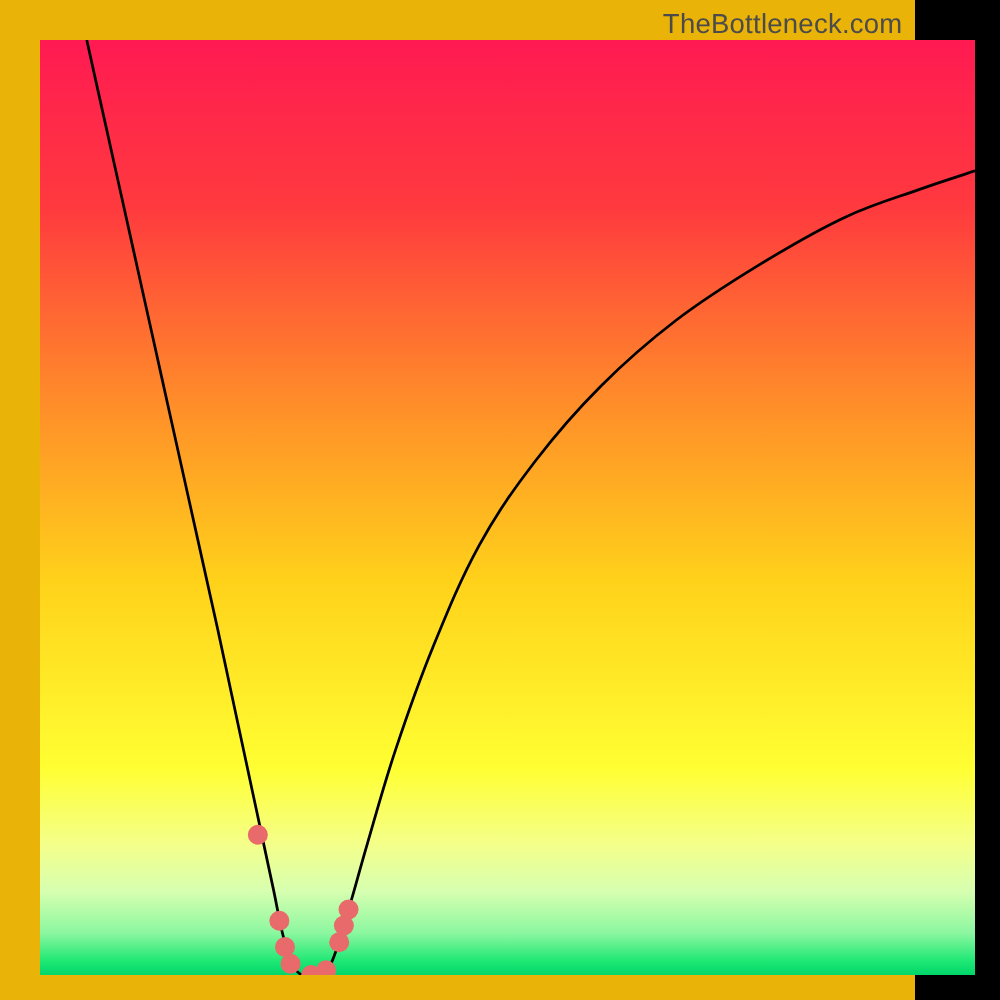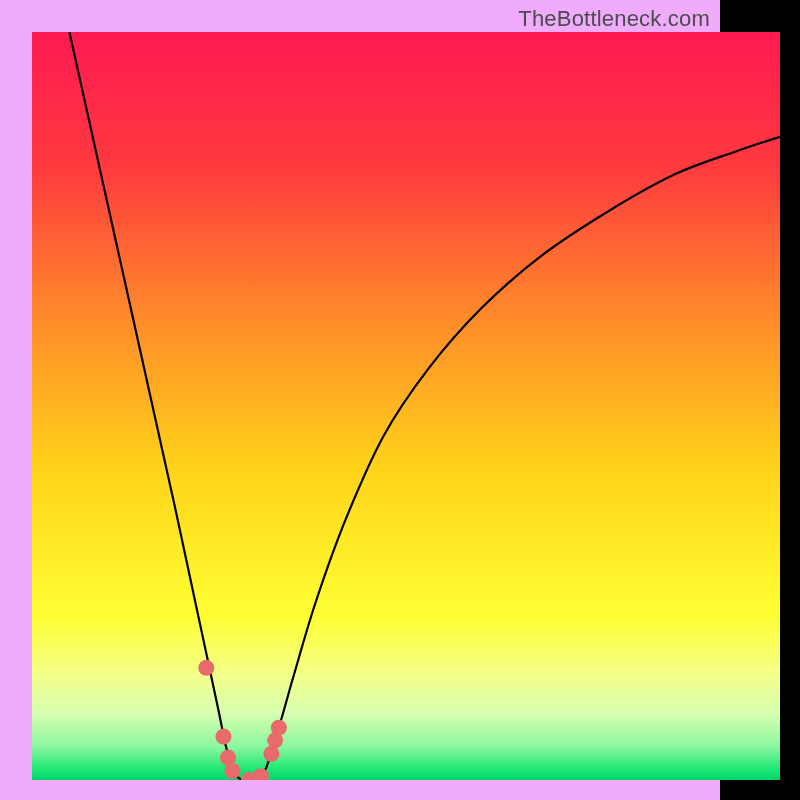--- a/index.html
+++ b/index.html
@@ -8,21 +8,22 @@
     width: 800px;
     height: 800px;
     overflow: hidden;
     background: #000;
     font-family: Arial, Helvetica, sans-serif;
   }
   .frame {
     position: absolute;
     left: 0; top: 0;
     width: 720px; height: 800px;
-    background: #f0abfc;
+    background: #eab308;
+    padding-left: 12px;
   }
   .plot {
     position: absolute;
     left: 32px;
     top: 32px;
     width: 748px;
     height: 748px;
     overflow: hidden;
   }
   .watermark {

